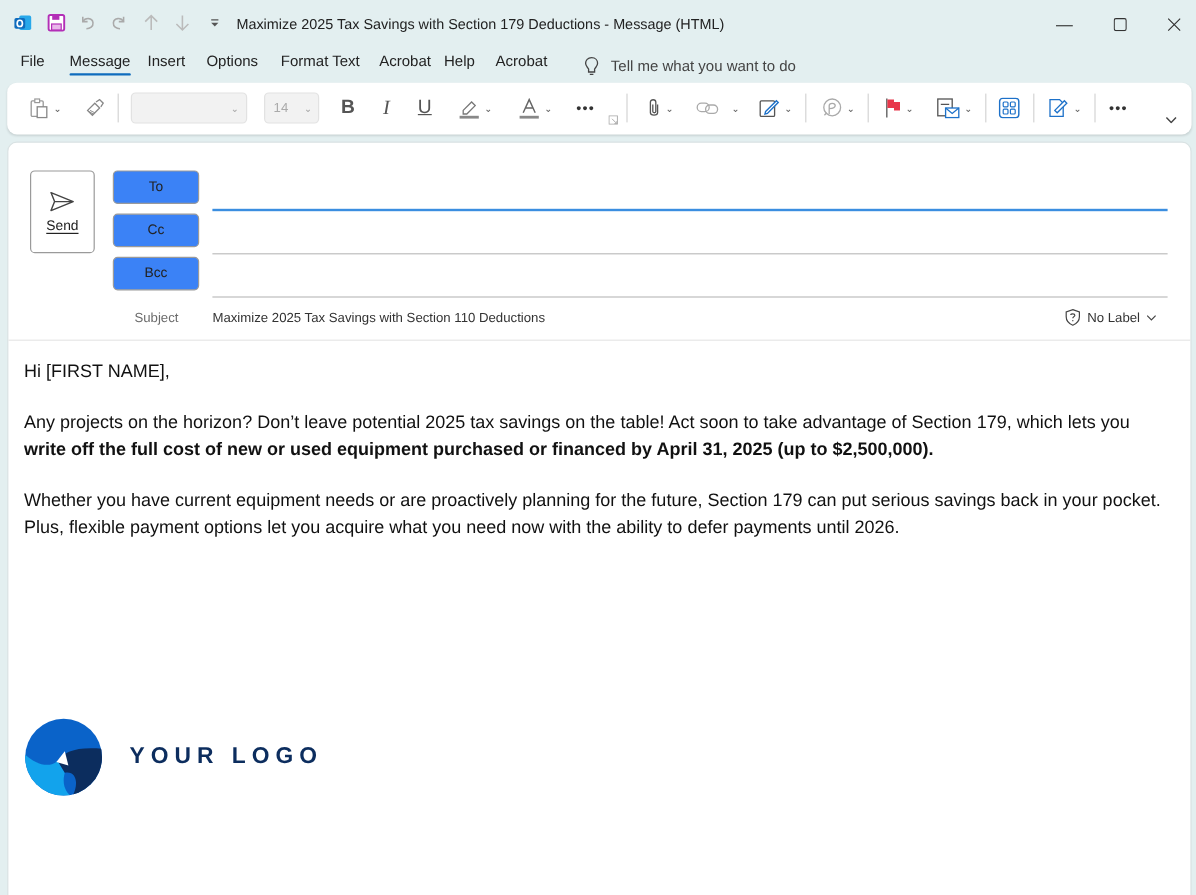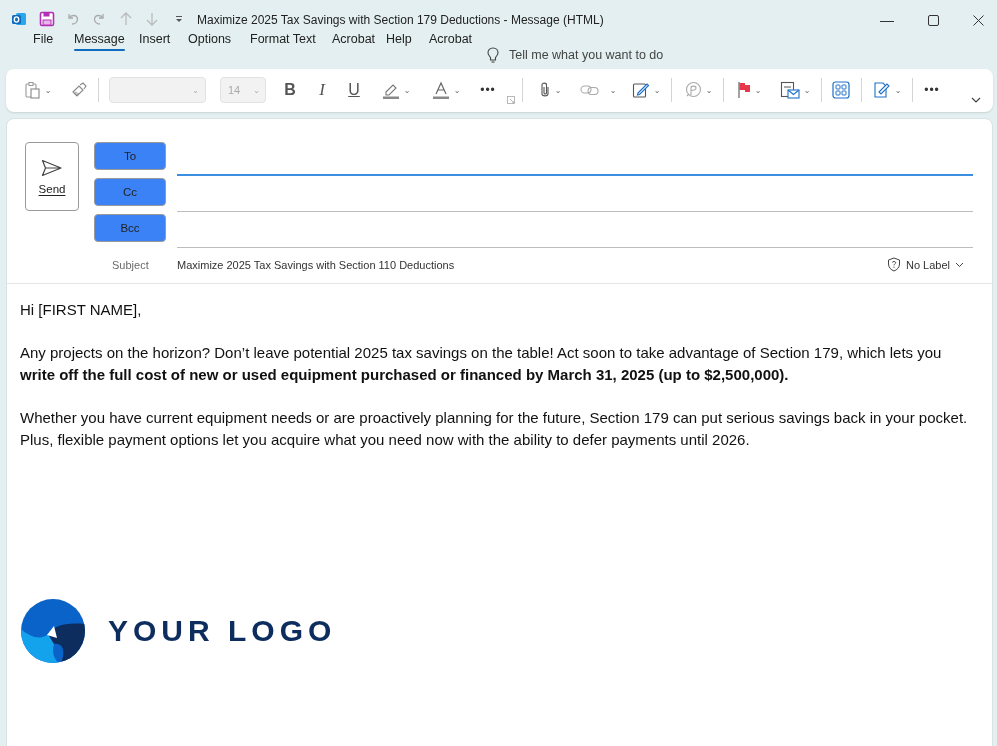--- a/index.html
+++ b/index.html
@@ -1,21 +1,21 @@
 <!DOCTYPE html>
 <html><head>
 <meta charset="utf-8">
 <style>
   * { box-sizing: border-box; margin: 0; padding: 0; }
   html, body { width: 997px; height: 746px; overflow: hidden; background: #e3eff0; font-family: "Liberation Sans", sans-serif; color: #1f1f1f; }
   .titlebar { position: absolute; left: 0; top: 0; width: 997px; height: 40px; display: flex; align-items: center; }
   .tb-icon { position: absolute; top: 10px; width: 18px; height: 18px; display: flex; align-items: center; justify-content: center; }
   .title-text { position: absolute; left: 197px; top: 13px; font-size: 12px; color: #222; white-space: nowrap; }
   .win-ctrl { position: absolute; top: 8px; width: 30px; height: 24px; display: flex; align-items: center; justify-content: center; color: #333; font-size: 14px; }
-  .menubar { position: absolute; left: 0; top: 28px; height: 24px; width: 907px; margin-left: 16px; }
+  .menubar { position: absolute; left: 0; top: 40px; height: 24px; width: 907px; }
   .menu-item { position: absolute; top: 4px; font-size: 12.5px; color: #222; white-space: nowrap; }
   .menu-item.active::after { content: ""; position: absolute; left: 0; right: 0; bottom: -5px; height: 2px; background: #0f6cbd; border-radius: 1px; }
   .tellme { position: absolute; left: 487px; top: 47px; display: flex; align-items: center; gap: 10px; font-size: 12.5px; color: #444; }
   .ribbon { position: absolute; left: 6px; top: 69px; width: 987px; height: 43px; background: #fff; border-radius: 8px; box-shadow: 0 1px 2px rgba(0,0,0,0.12); }
   .rb { position: absolute; top: 10px; height: 22px; display: flex; align-items: center; justify-content: center; color: #444; }
   .rb-sep { position: absolute; top: 9px; width: 1px; height: 24px; background: #d4d4d4; }
   .chev { font-size: 8px; color: #666; margin-left: 4px; }
   .combo { position: absolute; top: 8px; height: 26px; background: #f2f2f2; border: 1px solid #e2e2e2; border-radius: 4px; color: #aaa; font-size: 11px; display: flex; align-items: center; }
   .compose { position: absolute; left: 6px; top: 118px; width: 987px; height: 640px; background: #fff; border-radius: 8px 8px 0 0; border: 1px solid #d9e2e3; }
   .send-btn { position: absolute; left: 18px; top: 23px; width: 54px; height: 69px; border: 1px solid #9a9a9a; border-radius: 4px; display: flex; flex-direction: column; align-items: center; justify-content: center; gap: 6px; font-size: 11.5px; color: #222; background: #fff; }
@@ -23,21 +23,21 @@
   .addr-line { position: absolute; left: 170px; width: 796px; height: 1px; background: #bdbdbd; }
   .addr-line.focused { background: #3b8ee0; height: 1.5px; }
   .subject-label { position: absolute; left: 105px; top: 140px; font-size: 11px; color: #6b6b6b; }
   .subject-value { position: absolute; left: 170px; top: 140px; font-size: 11px; color: #333; white-space: nowrap; }
   .label-btn { position: absolute; left: 880px; top: 138px; display: flex; align-items: center; gap: 5px; font-size: 11px; color: #333; }
   .hdr-divider { position: absolute; left: 0; right: 0; top: 164px; height: 1px; background: #e6e6e6; }
   .body { position: absolute; left: 13px; top: 180px; width: 950px; font-size: 15px; line-height: 22px; color: #111; }
   .body p { margin-bottom: 21px; }
   .sig { line-height: 21.5px; }
   .logo { position: absolute; left: 13px; top: 479px; display: flex; align-items: center; }
-  .logo-text { margin-left: 22px; font-size: 30px; font-weight: bold; letter-spacing: 5px; color: #0c2d5e; }
+  .logo-text { margin-left: 22px; font-size: 19px; font-weight: bold; letter-spacing: 5px; color: #0c2d5e; }
 </style>
 </head>
 <body>
 
 <div class="titlebar">
   <span class="tb-icon" style="left:10px">
     <svg width="16" height="16" viewBox="0 0 16 16">
         <rect x="5" y="2" width="10" height="12" rx="1.5" fill="#28a8ea"></rect>
         <rect x="1" y="4" width="9" height="9" rx="1.5" fill="#0f6cbd"></rect>
         <ellipse cx="5.5" cy="8.5" rx="2.2" ry="2.6" fill="none" stroke="#fff" stroke-width="1.4"></ellipse>
@@ -270,21 +270,21 @@
     <span>No Label</span>
     <svg width="9" height="6" viewBox="0 0 9 6">
         <path d="M1 1 L4.5 4.5 L8 1" fill="none" stroke="#444" stroke-width="1"></path>
       </svg>
   </span>
 
   <div class="hdr-divider"></div>
 
   <div class="body">
     <p>Hi [FIRST NAME],</p>
-    <p><span>Any projects on the horizon? Don’t leave potential 2025 tax savings on the table! Act soon to take advantage of Section 179, which lets you </span><b>write off the full cost of new or used equipment purchased or financed by March 31, 2025 (up to $2,500,000).</b></p>
+    <p><span>Any projects on the horizon? Don’t leave potential 2025 tax savings on the table! Act soon to take advantage of Section 179, which lets you </span><b>write off the full cost of new or used equipment purchased or financed by April 31, 2025 (up to $2,500,000).</b></p>
     <p>Whether you have current equipment needs or are proactively planning for the future, Section 179 can put serious savings back in your pocket. Plus, flexible payment options let you acquire what you need now with the ability to defer payments until 2026.</p>
   </div>
 
   <div class="logo">
     <svg width="66" height="66" viewBox="0 0 66 66">
       <defs>
           <clipPath id="c">
             <circle cx="33" cy="33" r="32"></circle>
           </clipPath>
         </defs>

